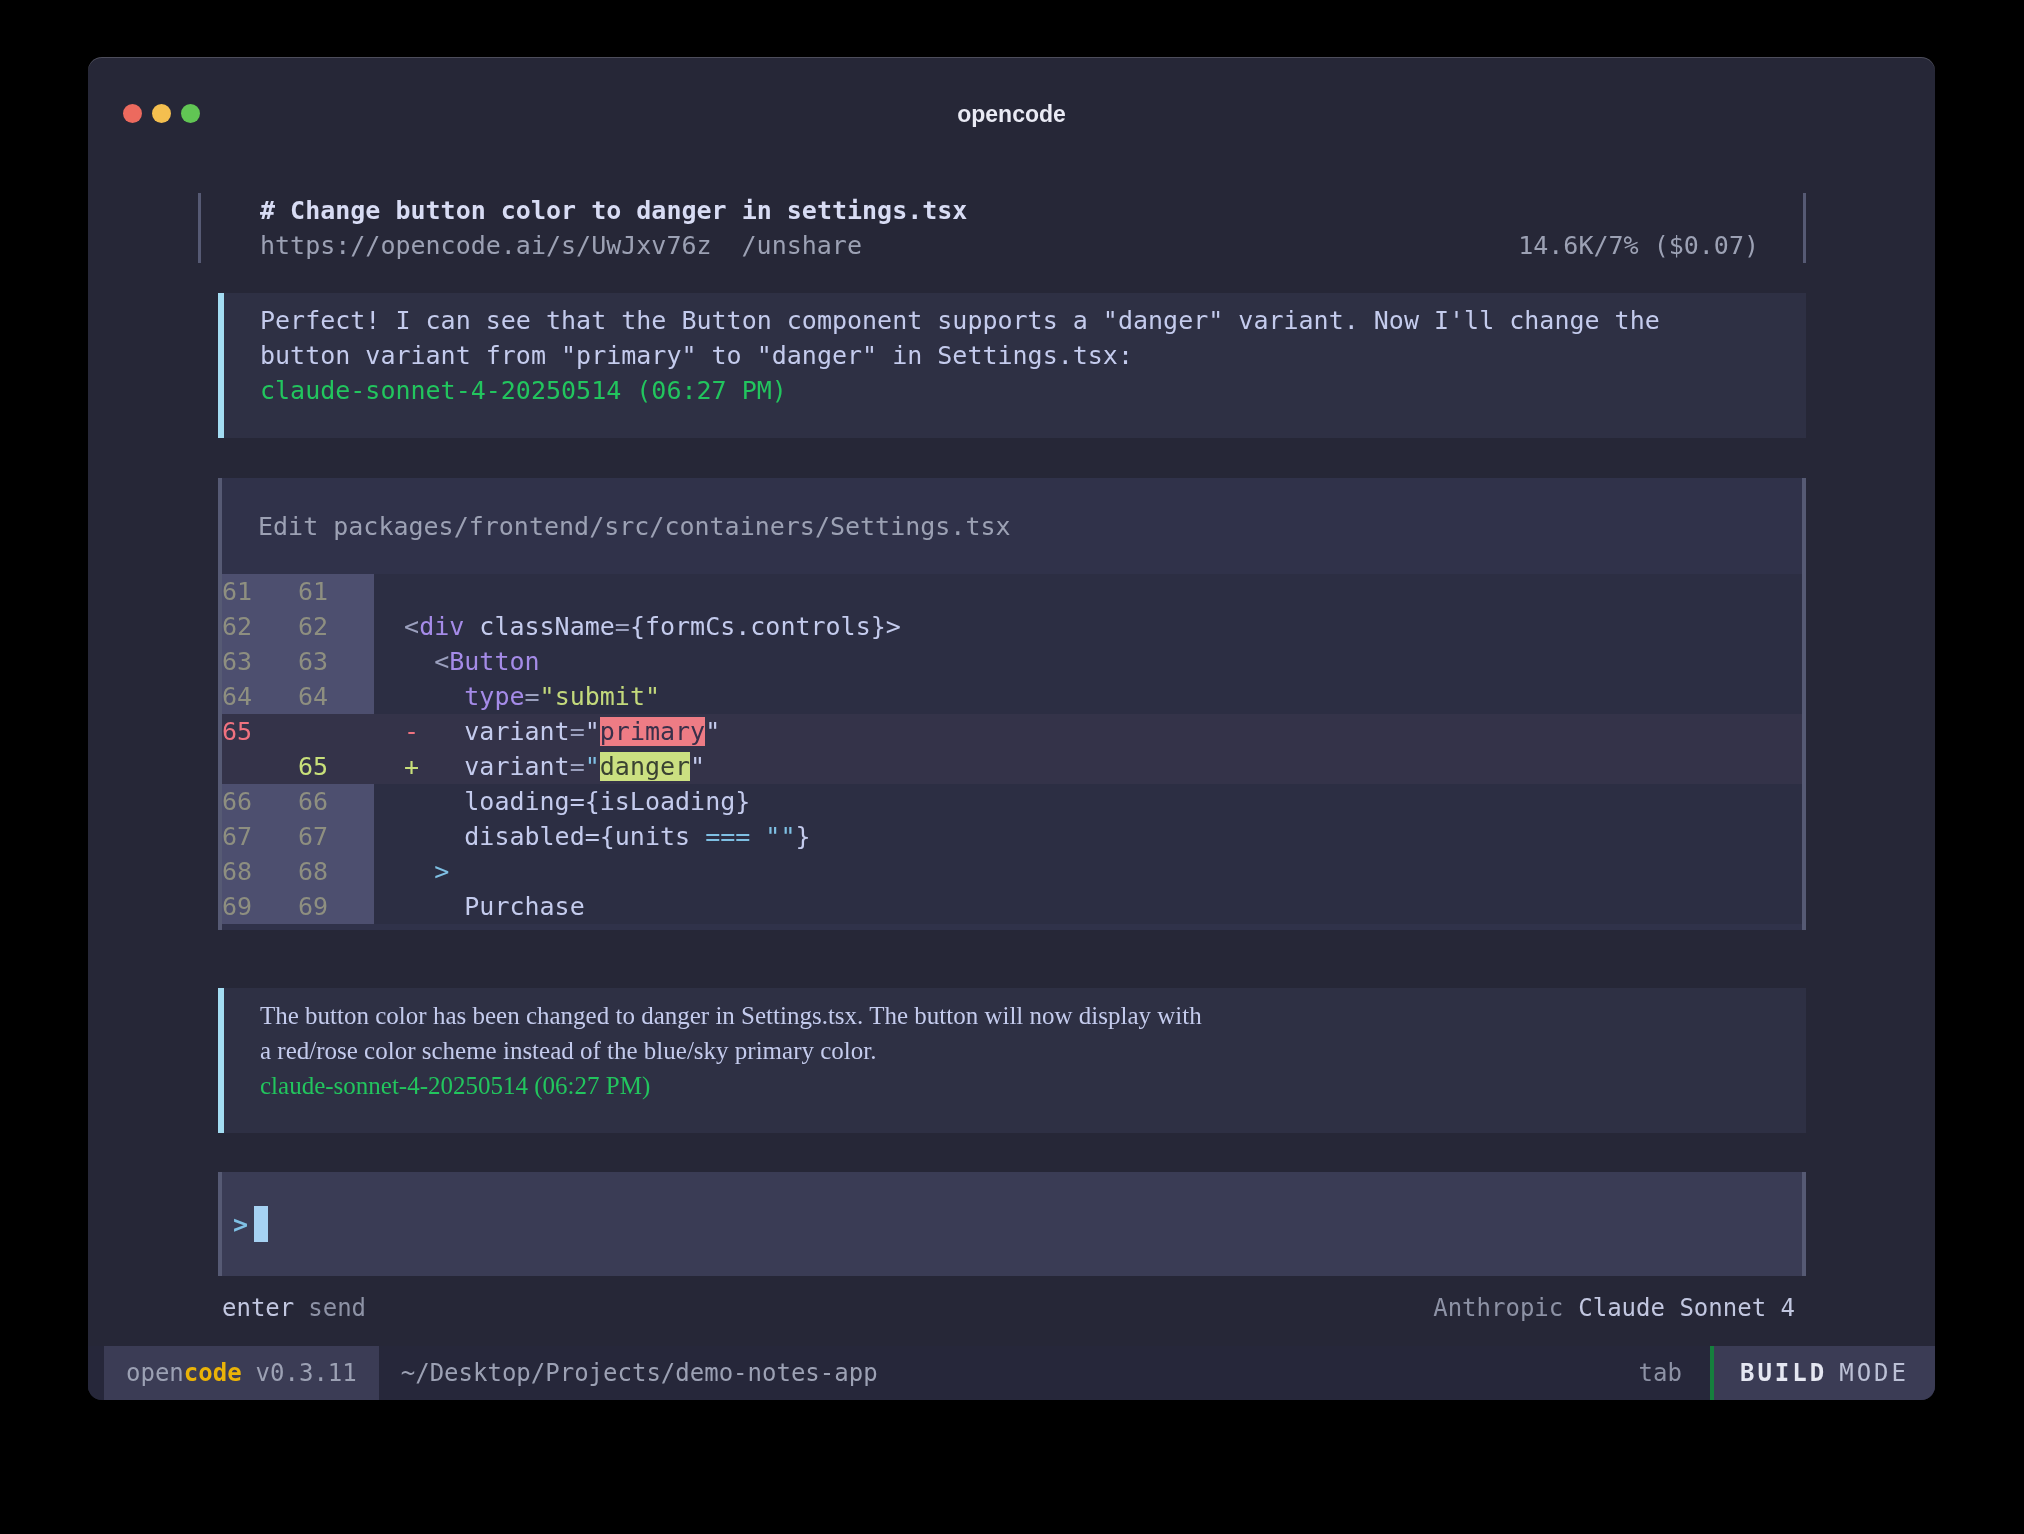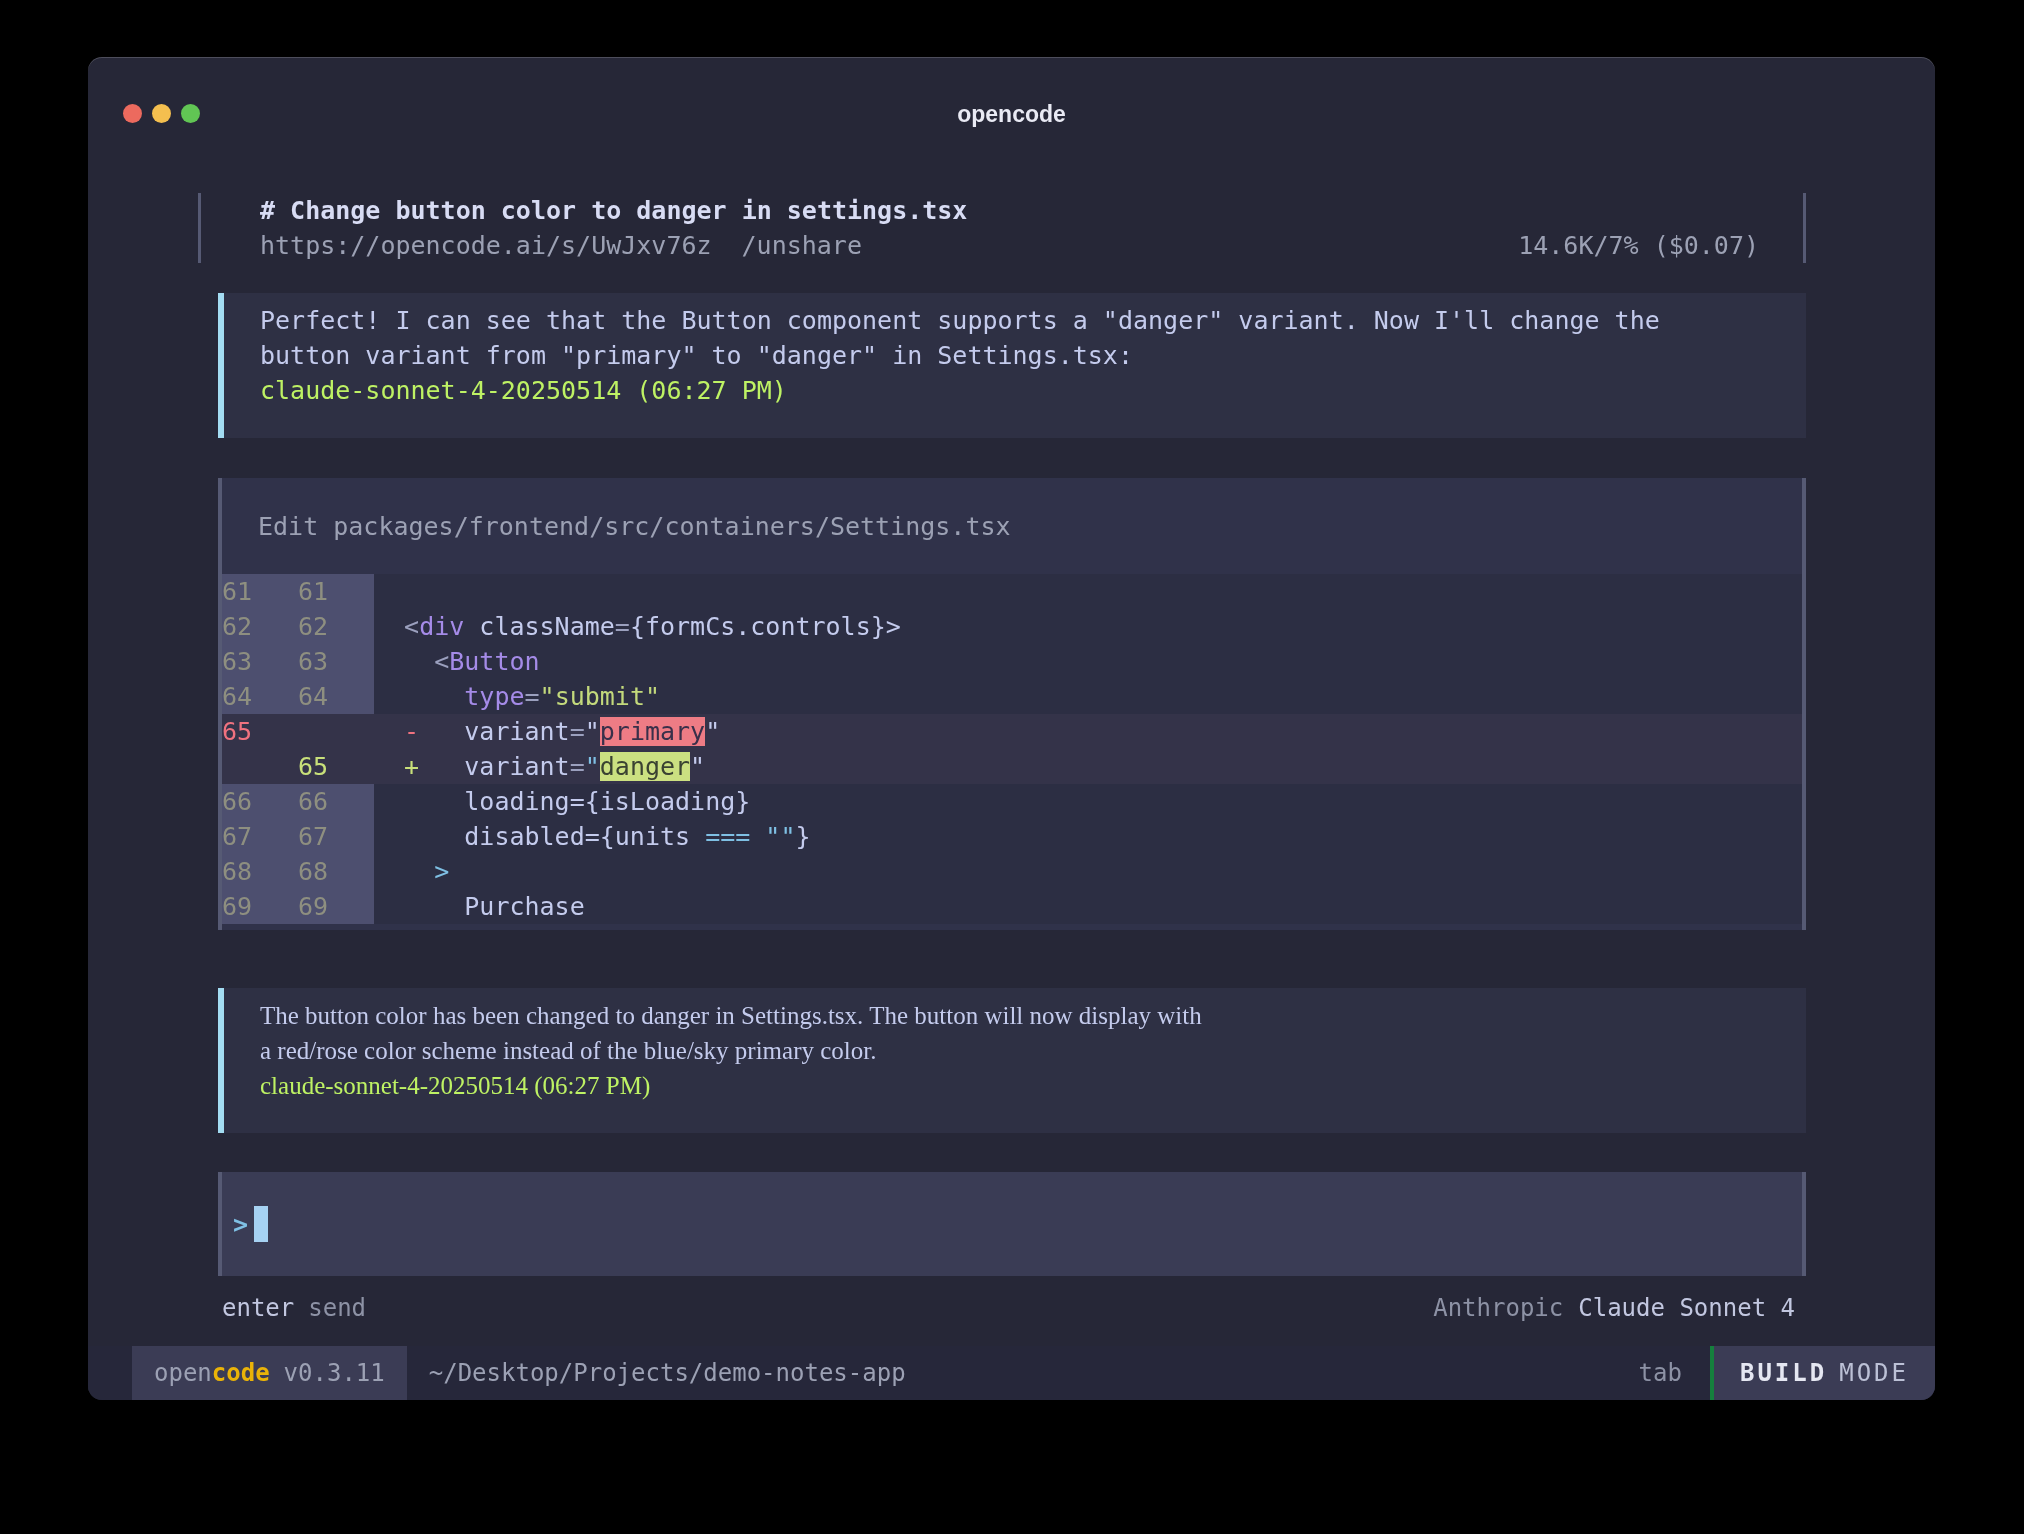--- a/index.html
+++ b/index.html
@@ -44,21 +44,21 @@
   .hdr-stats { margin-left: auto; padding-right: 44px; white-space: pre; }
   
   .msg {
     margin-top: 30px; margin-left: 20px; width: 1588px;
     background: #2E3044;
     border-left: 6px solid #A3DCF2;
     padding: 10px 36px 30px 36px;
     font-size: 25px; line-height: 35px;
   }
   .msg .line { color: #C4CBED; white-space: pre; }
-  .msg .meta { color: #bef264; white-space: pre; }
+  .msg .meta { color: #22c55e; white-space: pre; }
   
   .edit {
     margin-top: 40px; margin-left: 20px; width: 1588px;
     background: #30324A;
     border-left: 4px solid #565A74; border-right: 4px solid #565A74;
     padding-top: 36px; padding-bottom: 6px;
   }
   .edit-title {
     color: #9CA1B4; font-size: 25px; line-height: 26px;
     padding-left: 36px; margin-bottom: 34px; white-space: pre;
@@ -108,21 +108,21 @@
   .statusbar {
     position: absolute; left: 0; right: 0; bottom: 0; height: 54px;
     background: #26273A; border-radius: 0 0 14px 14px;
     display: flex; align-items: center; overflow: hidden;
     font-size: 24px;
   }
   .chip {
     height: 100%; background: #3B3C55;
     display: flex; align-items: center; padding: 0 22px; white-space: pre;
   }
-  .chip-app { margin-left: 44px; }
+  .chip-app { margin-left: 16px; }
   .app-open { color: #9CA1B4; }
   .app-code { color: #eab308; font-weight: 700; }
   .app-version { color: #9CA1B4; margin-left: 14px; }
   .cwd { color: #9CA1B4; margin-left: 22px; white-space: pre; }
   .statusbar .spacer { flex: 1; }
   .tab-hint { color: #8D92A5; margin-right: 28px; white-space: pre; }
   .chip-mode { padding: 0 26px; letter-spacing: 3px; border-left: 4px solid #15803d; }
   .mode-build { color: #E5E7F2; font-weight: 700; }
   .mode-mode { color: #BCC1D6; margin-left: 12px; }
 </style>

